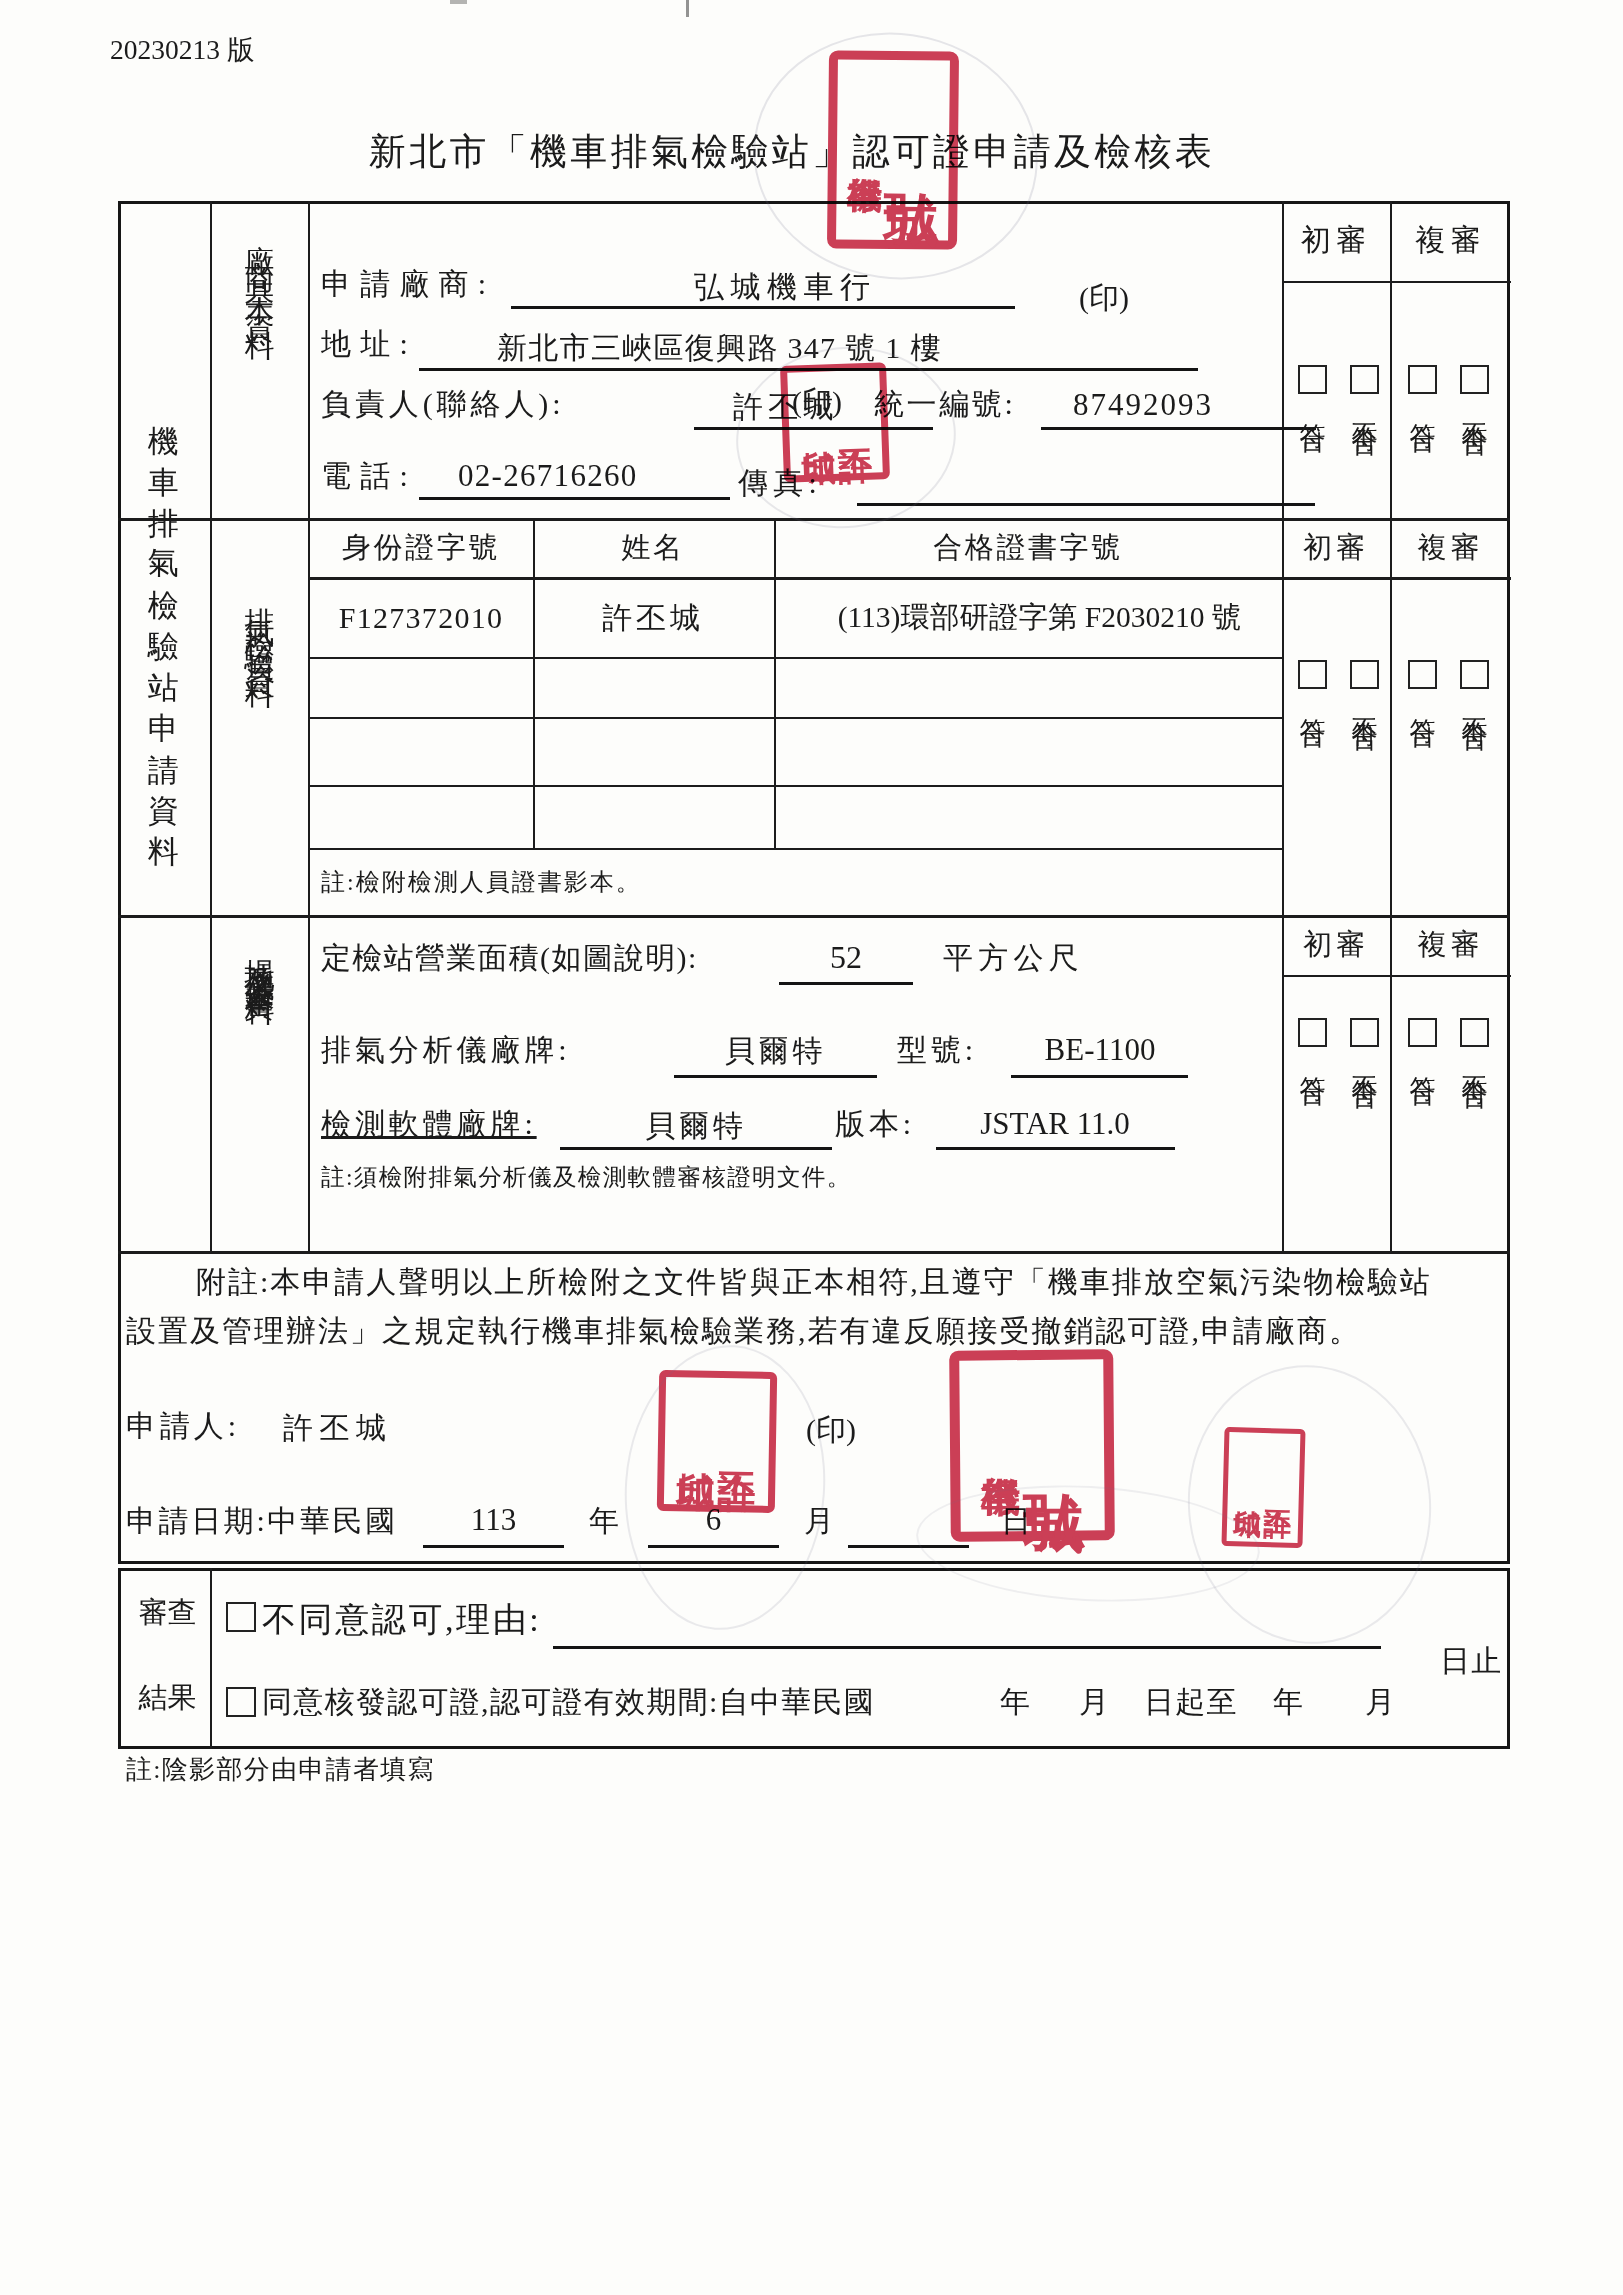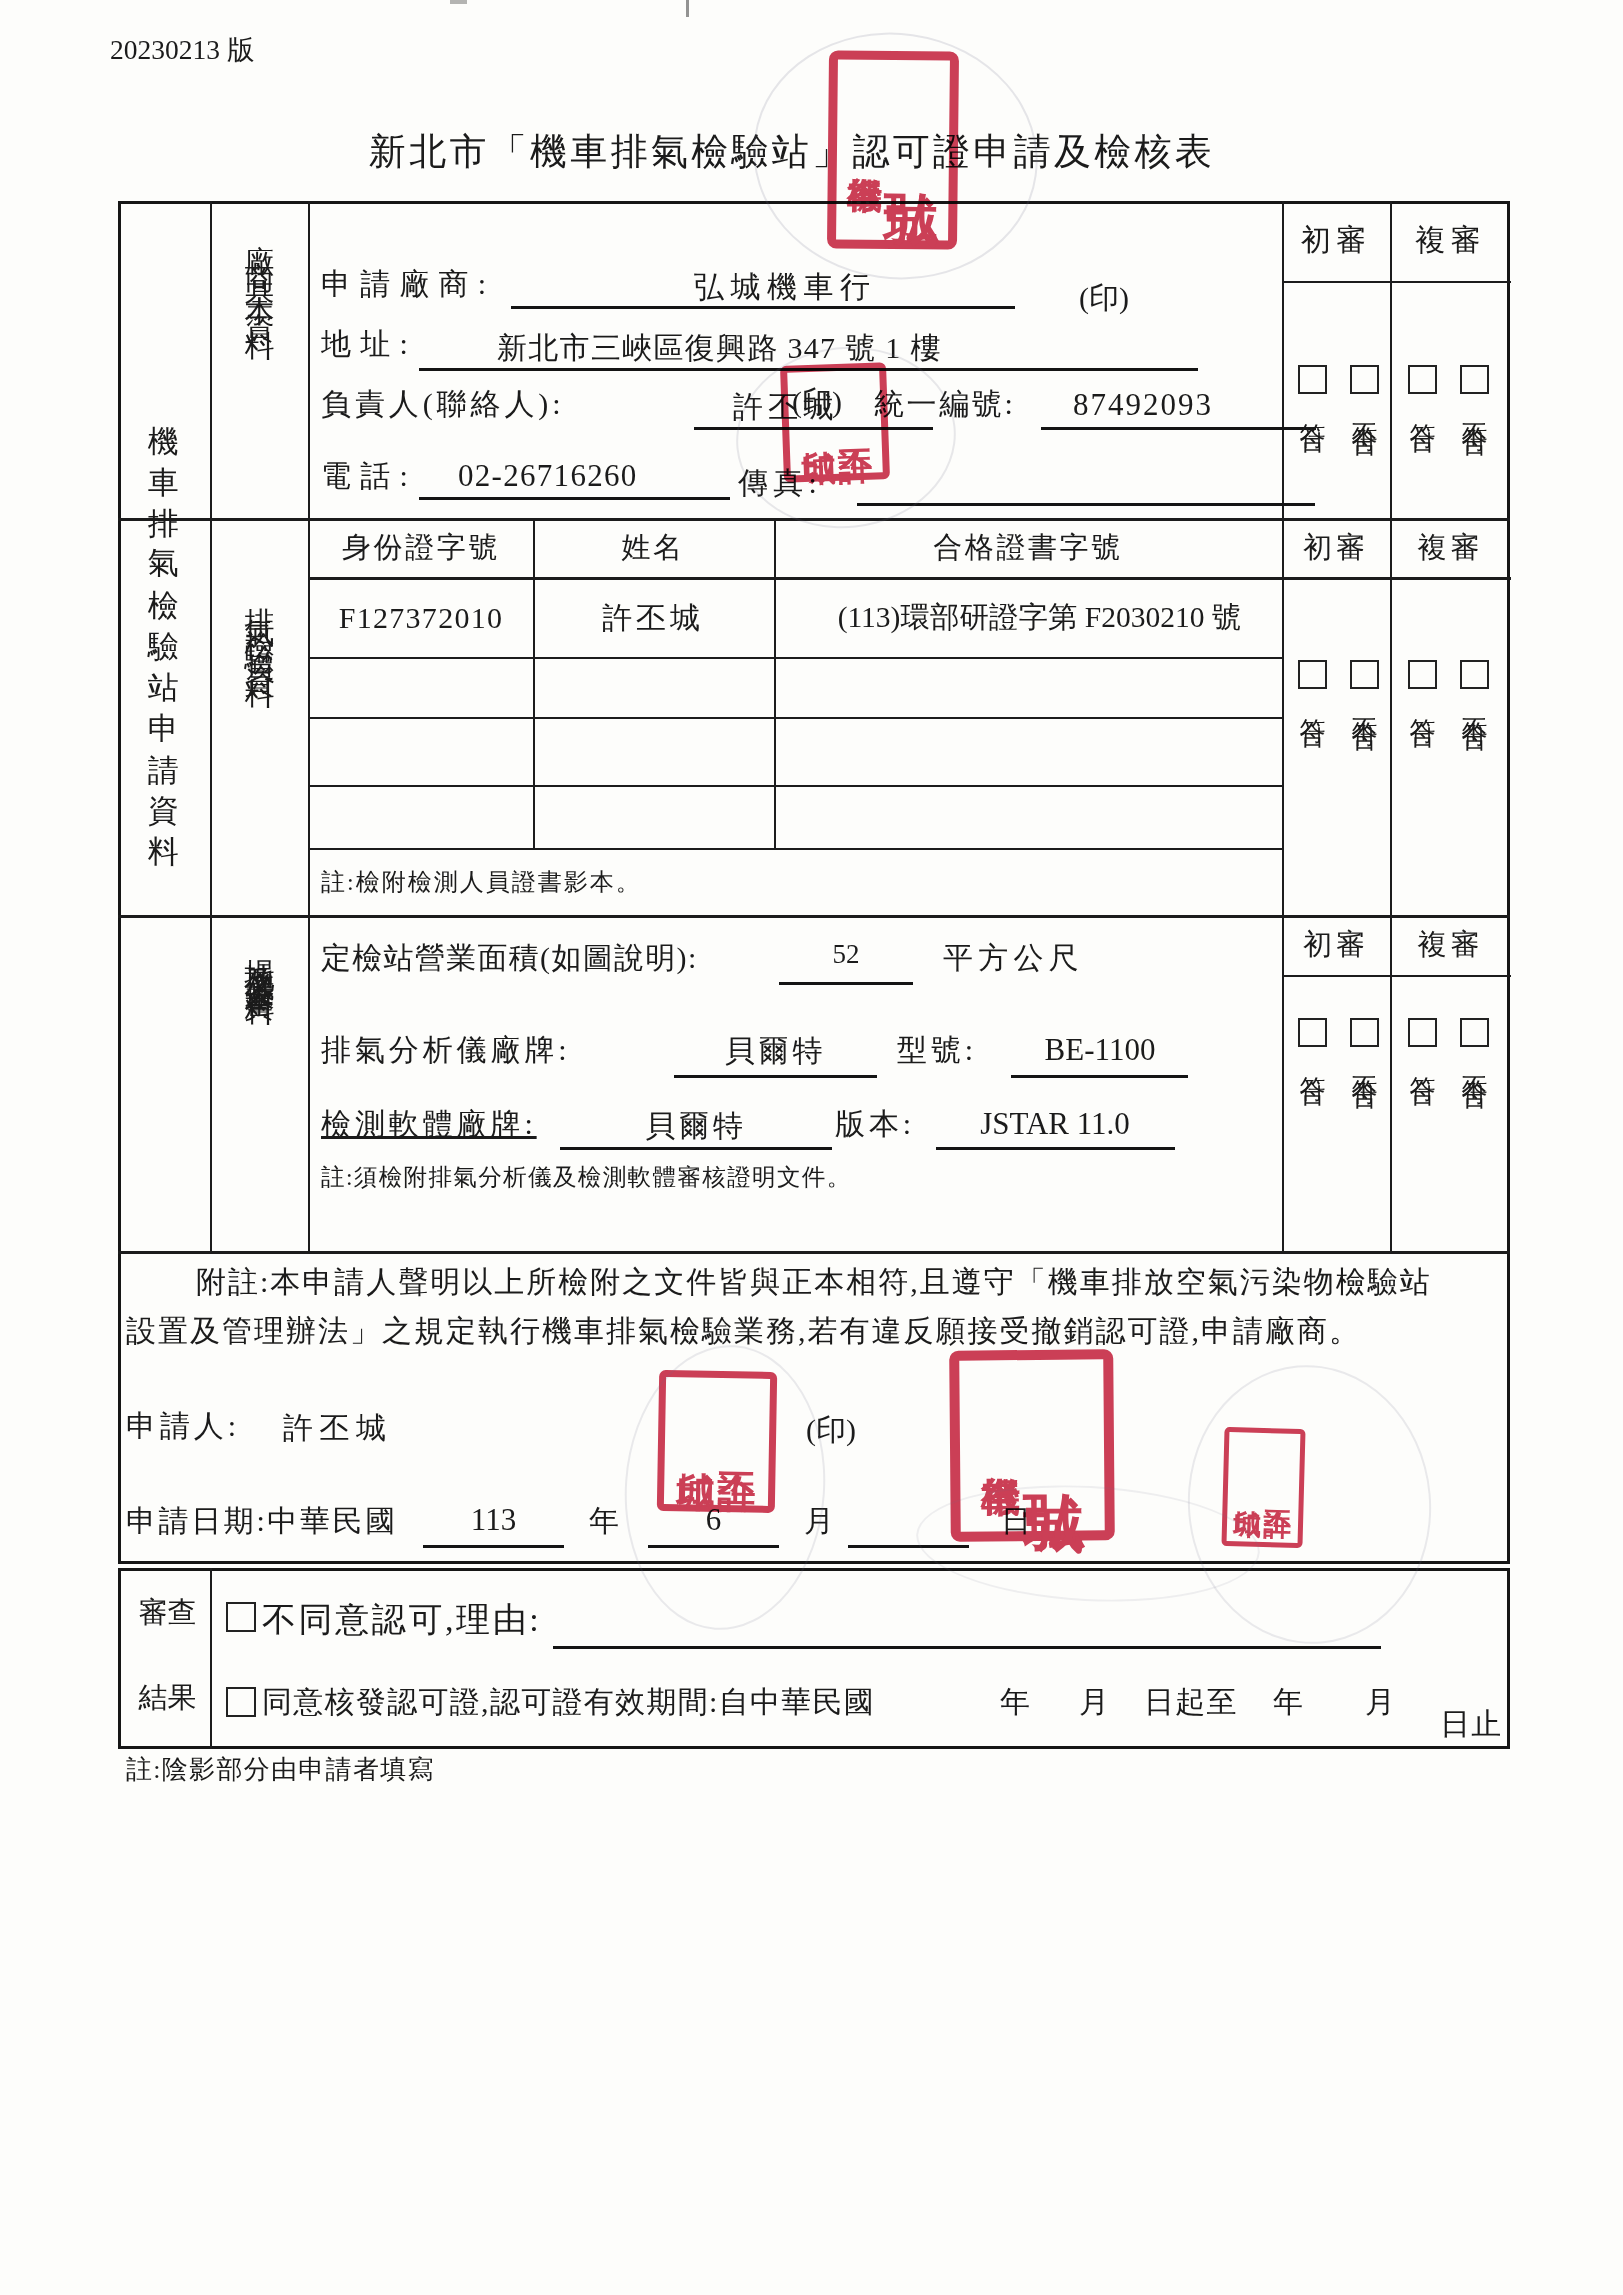--- a/index.html
+++ b/index.html
@@ -137,21 +137,21 @@
       </div>
     <div class="cbcol">
         <span class="cb"></span>
       <span class="lbl vtx">不符合</span>
       </div>
   </div>
 
   <div class="t vtx" style="left:242px;top:935px;font-size:30px;letter-spacing:4.6px;">場地及儀器基本資料</div>
 
   <div class="t" style="left:321px;top:941px;font-size:30px;letter-spacing:1.3px;">定檢站營業面積(如圖說明):</div>
-  <div class="t" style="left:779px;top:939px;width:134px;text-align:center;font-size:27px;">52</div>
+  <div class="t" style="left:779px;top:939px;width:134px;text-align:center;font-size:32px;">52</div>
   <div class="ul" style="left:779px;top:982px;width:134px;"></div>
   <div class="t" style="left:943px;top:941px;font-size:30px;letter-spacing:5.2px;">平方公尺</div>
 
   <div class="t" style="left:321px;top:1033px;font-size:30px;letter-spacing:3.9px;">排氣分析儀廠牌:</div>
   <div class="t" style="left:674px;top:1034px;width:203px;text-align:center;font-size:30px;letter-spacing:3.9px;">貝爾特</div>
   <div class="ul" style="left:674px;top:1075px;width:203px;"></div>
   <div class="t" style="left:897px;top:1033px;font-size:30px;letter-spacing:3.9px;">型號:</div>
   <div class="t" style="left:1015px;top:1032px;width:170px;text-align:center;font-size:31px;">BE-1100</div>
   <div class="ul" style="left:1011px;top:1075px;width:177px;"></div>
 
@@ -213,21 +213,21 @@
   <div class="t" style="left:262px;top:1600px;font-size:34px;letter-spacing:2.6px;">不同意認可,理由:</div>
   <div class="ul" style="left:553px;top:1646px;width:828px;"></div>
 
   <div class="cbsmall" style="left:226px;top:1687px;"></div>
   <div class="t" style="left:262px;top:1685px;font-size:30px;letter-spacing:1.3px;">同意核發認可證,認可證有效期間:自中華民國</div>
   <div class="t" style="left:1000px;top:1685px;font-size:30px;">年</div>
   <div class="t" style="left:1079px;top:1685px;font-size:30px;">月</div>
   <div class="t" style="left:1144px;top:1685px;font-size:30px;letter-spacing:1.3px;">日起至</div>
   <div class="t" style="left:1273px;top:1685px;font-size:30px;">年</div>
   <div class="t" style="left:1365px;top:1685px;font-size:30px;">月</div>
-  <div class="t" style="left:1440px;top:1707px;font-size:30px;letter-spacing:1.3px;">日止</div>
+  <div class="t" style="left:1440px;top:1644px;font-size:30px;letter-spacing:1.3px;">日止</div>
 
   <div class="t" style="left:126px;top:1755px;font-size:26px;letter-spacing:1.3px;">註:陰影部分由申請者填寫</div>
 
   <div class="stamp" style="left:828px;top:51px;width:130px;height:198px;border:9.2px solid #c9304a;color:#c9304a;transform:rotate(0.6deg);">
     <span class="col" style="font-size:54px;">弘城</span>
     <span class="col" style="font-size:35px;">機車行</span>
   </div>
 
   <div class="stamp" style="left:782px;top:364px;width:106px;height:117px;border:7.2px solid #c9304a;color:#c9304a;border-radius:6.5px;transform:rotate(-2deg);">
     <span class="col" style="font-size:34px;">許丕</span>

